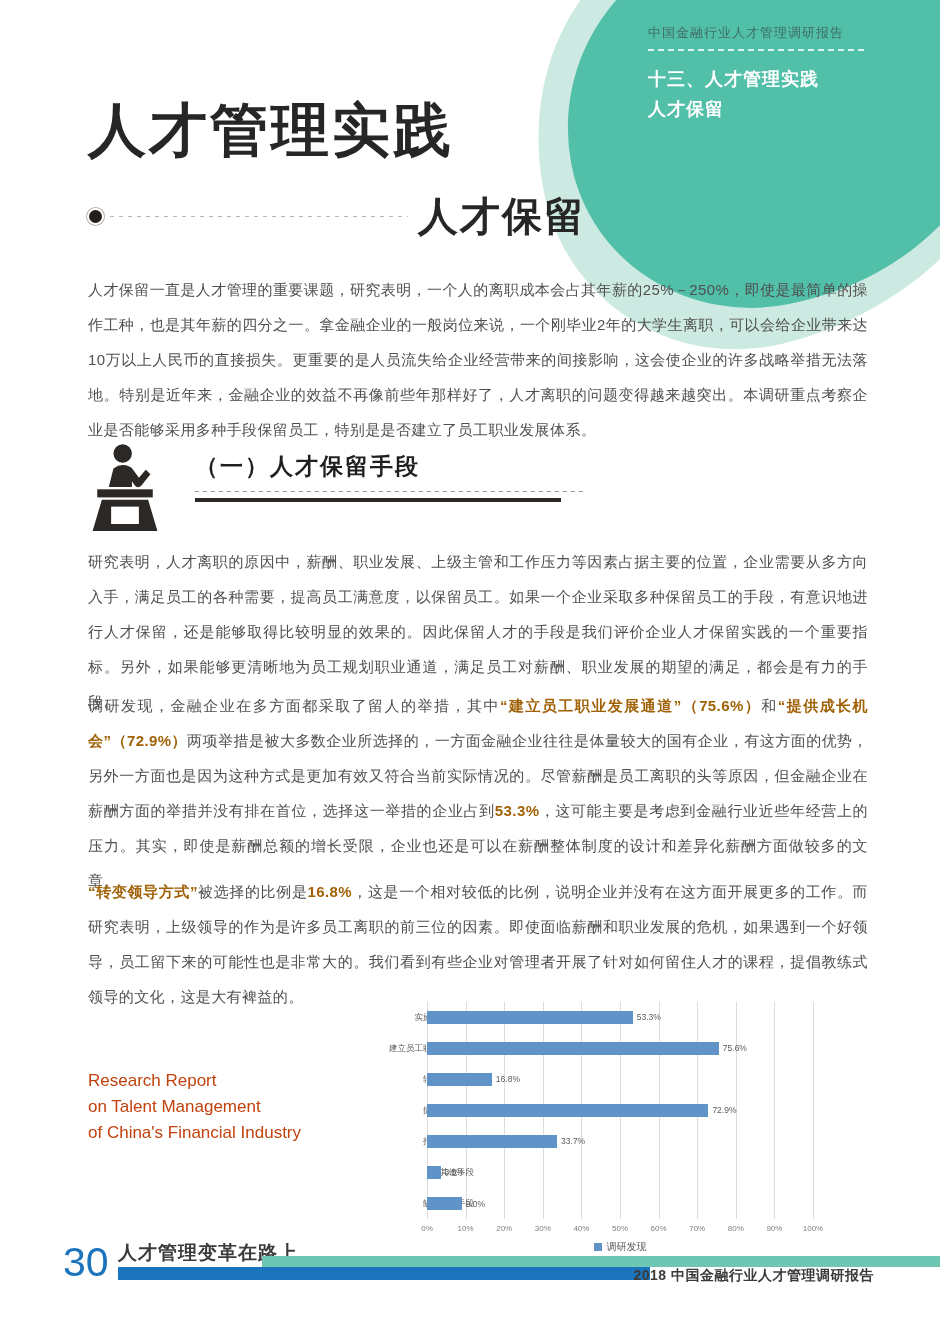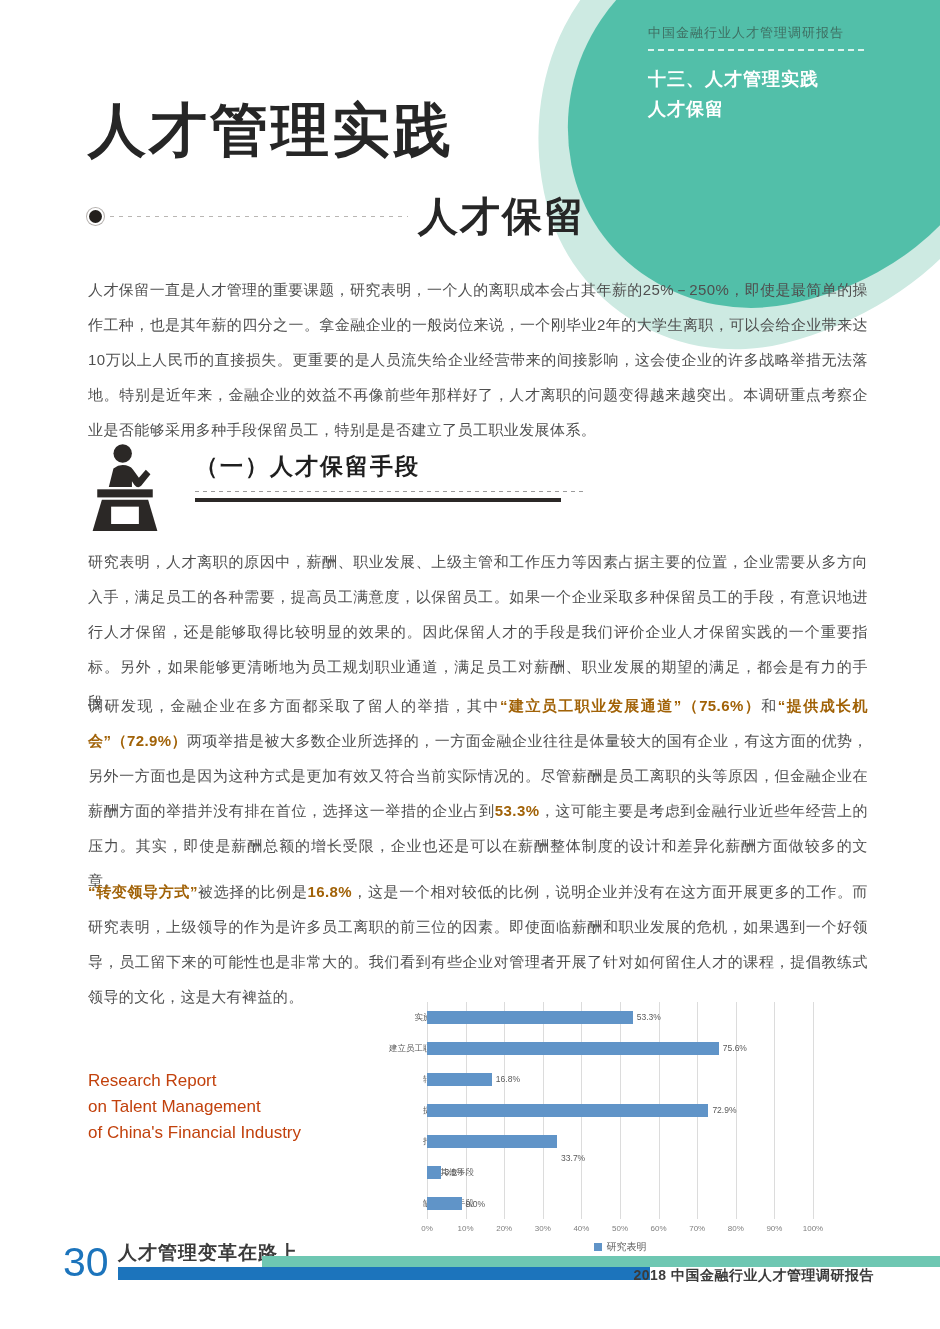--- a/index.html
+++ b/index.html
@@ -188,21 +188,21 @@
       <div class="bar" style="top: 40px; left: 0px; width: 75.6%; background: rgb(96, 148, 200);"></div>
       <div class="bar-value" style="top: 40px; left: 75.6%;">75.6%</div>
       <div class="cat-label" style="top: 71px;">转变领导方式</div>
       <div class="bar" style="top: 71px; left: 0px; width: 16.8%; background: rgb(96, 148, 200);"></div>
       <div class="bar-value" style="top: 71px; left: 16.8%;">16.8%</div>
       <div class="cat-label" style="top: 102px;">提供成长机会</div>
       <div class="bar" style="top: 102px; left: 0px; width: 72.9%; background: rgb(96, 148, 200);"></div>
       <div class="bar-value" style="top: 102px; left: 72.9%;">72.9%</div>
       <div class="cat-label" style="top: 133px;">打造企业文化</div>
       <div class="bar" style="top: 133px; left: 0px; width: 33.7%; background: rgb(96, 148, 200);"></div>
-      <div class="bar-value" style="top: 150px; left: 33.7%;">33.7%</div>
+      <div class="bar-value" style="top: 133px; left: 33.7%;">33.7%</div>
       <div class="cat-label" style="top: 164px;">其他手段</div>
       <div class="bar" style="top: 164px; left: 0px; width: 3.5%; background: rgb(96, 148, 200);"></div>
       <div class="bar-value" style="top: 164px; left: 3.5%;">3.5%</div>
       <div class="cat-label" style="top: 195px;">缺少有效手段</div>
       <div class="bar" style="top: 195px; left: 0px; width: 9%; background: rgb(96, 148, 200);"></div>
       <div class="bar-value" style="top: 196px; left: 9%;">9.0%</div>
     </div>
   <div class="x-ticks">
       <span class="tick" style="left: 0%;">0%</span>
       <span class="tick" style="left: 10%;">10%</span>
@@ -211,21 +211,21 @@
       <span class="tick" style="left: 40%;">40%</span>
       <span class="tick" style="left: 50%;">50%</span>
       <span class="tick" style="left: 60%;">60%</span>
       <span class="tick" style="left: 70%;">70%</span>
       <span class="tick" style="left: 80%;">80%</span>
       <span class="tick" style="left: 90%;">90%</span>
       <span class="tick" style="left: 100%;">100%</span>
     </div>
   <div class="chart-legend">
     <span class="legend-swatch" style="background: rgb(96, 148, 200);"></span>
-    <span class="legend-label">研究表明</span>
+    <span class="legend-label">调研发现</span>
   </div>
 </div>
 
 <div class="page-number">30</div>
 <div class="footer-slogan">人才管理变革在路上</div>
 <div class="footer-teal-bar"></div>
 <div class="footer-blue-bar"></div>
 <div class="footer-report-title">2018  中国金融行业人才管理调研报告</div>
 
 </body></html>

